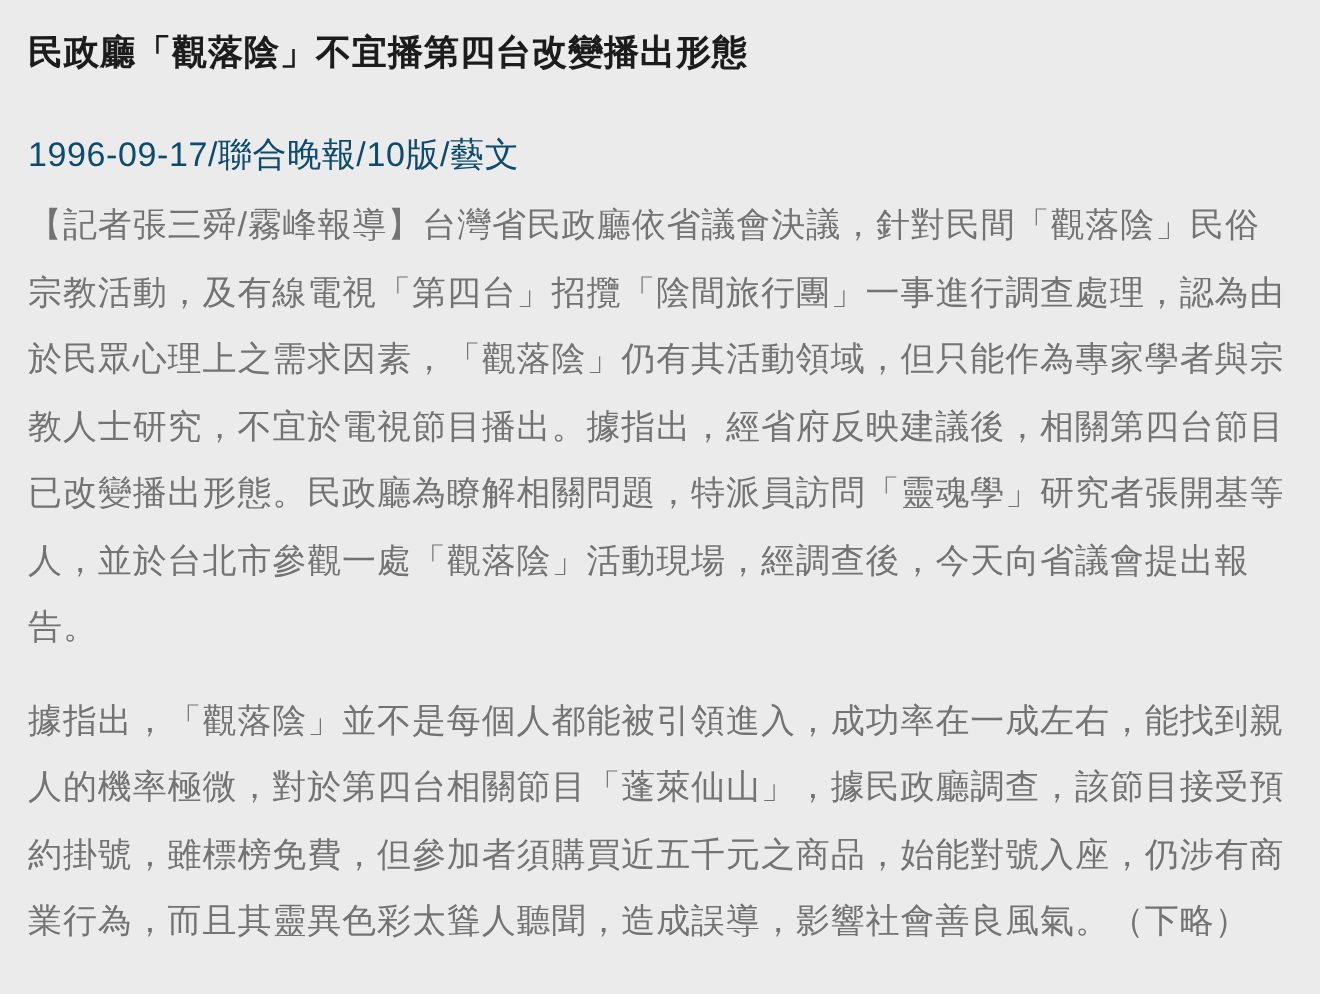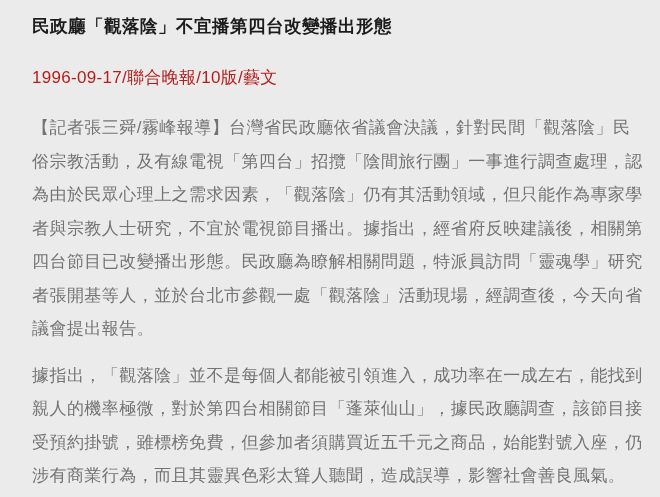--- a/index.html
+++ b/index.html
@@ -10,35 +10,35 @@
     width: 660px;
     height: 497px;
     background: #ebebeb;
     overflow: hidden;
     font-family: "Liberation Sans", "DejaVu Sans", sans-serif;
   }
   .article-page {
     box-sizing: border-box;
     width: 660px;
     height: 497px;
-    padding: 16px 15px 0 32px;
+    padding: 16px 15px 0 14px;
   }
   .article-title {
     margin: 0 0 29px 0;
     font-size: 17.5px;
     font-weight: 700;
     color: #1c1c1c;
     line-height: 1.2;
     letter-spacing: 0.5px;
   }
   .article-meta {
-    margin: 0 0 22px 0;
+    margin: 0 0 7px 0;
     font-size: 17px;
     font-weight: 400;
-    color: #b91c1c;
+    color: #0c4a6e;
     letter-spacing: 0.3px;
   }
   .article-body p {
     margin: 0 0 13px 0;
     font-size: 17px;
     font-weight: 400;
     color: #737373;
     line-height: 33.5px;
     letter-spacing: 0.45px;
     text-align: left;

